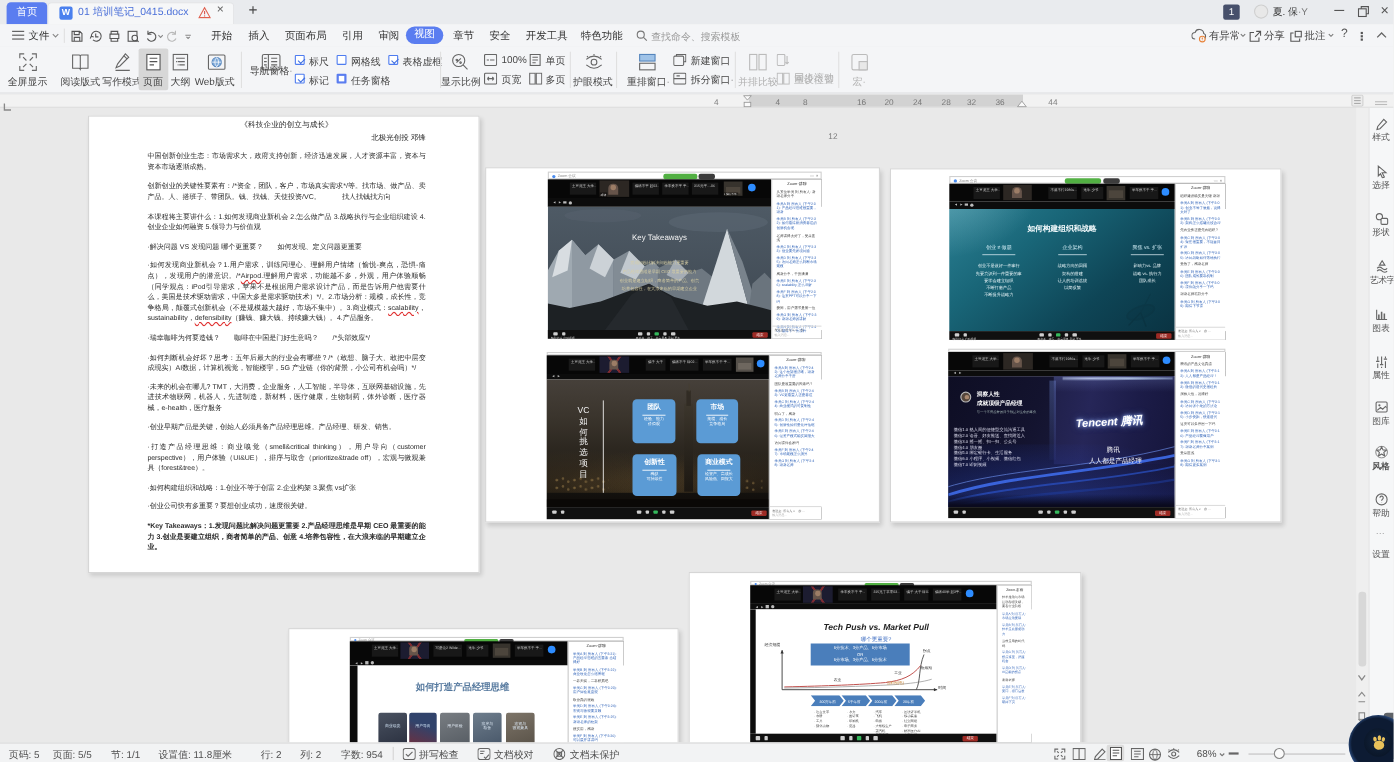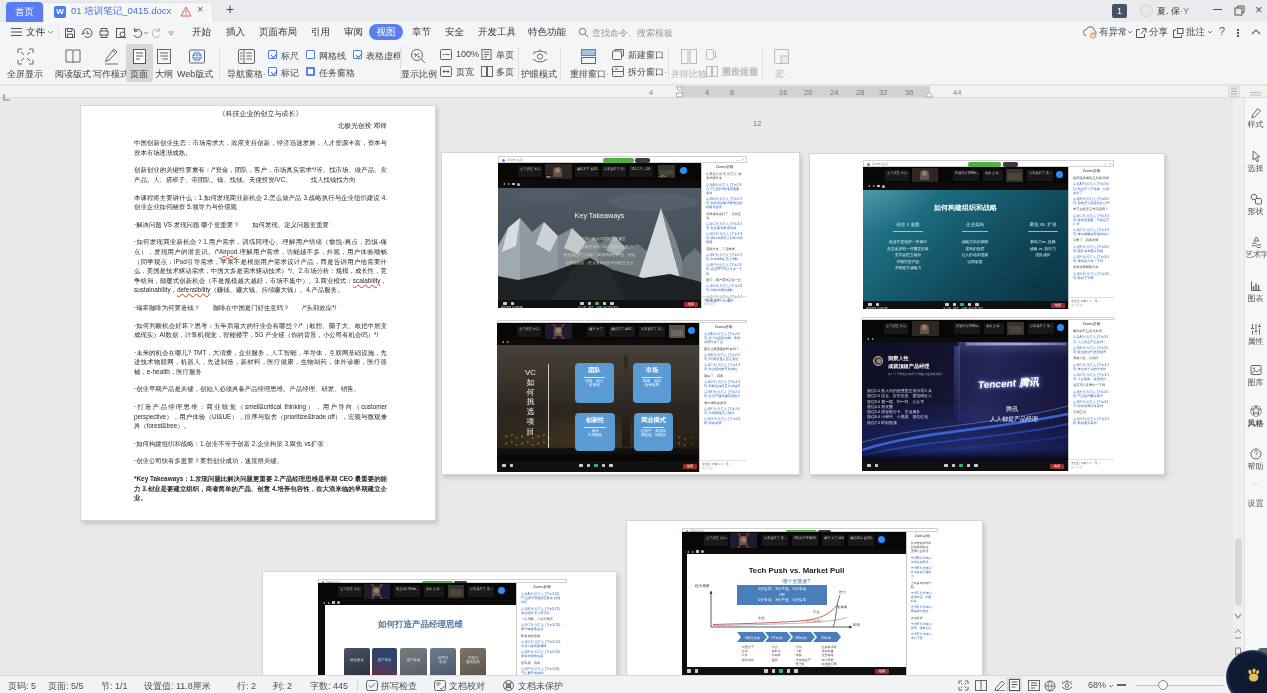--- a/index.html
+++ b/index.html
@@ -211,21 +211,21 @@
         <path d="M4.8 8.5 H13.2 M9 4.3 a6 6 0 0 1 0 8.4 a6 6 0 0 1 0 -8.4" fill="none" stroke="#fff" stroke-width="0.7"></path>
       </svg>
     <div class="rlabel" style="left:177px;top:26px;">Web版式</div>
     <div class="vdiv" style="left:219px;top:5px;height:33px;"></div>
 
     <svg class="abs" style="left:237px;top:6px;" width="19" height="17" viewBox="0 0 19 17">
         <rect x="1.5" y="1.5" width="16" height="14" rx="1.5" fill="none" stroke="#666"></rect>
         <path d="M7 1.5 V15.5" stroke="#666"></path>
         <path d="M3 5 H5.5 M3 8 H5.5 M3 11 H5.5 M9.5 5 H15 M9.5 8 H15 M9.5 11 H15" stroke="#666"></path>
       </svg>
-    <div class="rlabel" style="left:227px;top:26px;">导航窗格<span style="color:#888;">·</span></div>
+    <div class="rlabel" style="left:227px;top:16px;">导航窗格<span style="color:#888;">·</span></div>
 
     <div class="ck on" style="left:268px;top:8px;"></div>
       <div class="rlabel" style="left:281px;top:8px;">标尺</div>
     <div class="ck" style="left:306px;top:8px;"></div>
       <div class="rlabel" style="left:319px;top:8px;">网格线</div>
     <div class="ck on" style="left:353px;top:8px;"></div>
       <div class="rlabel" style="left:366px;top:8px;">表格虚框</div>
     <div class="ck on" style="left:268px;top:25px;"></div>
       <div class="rlabel" style="left:281px;top:25px;">标记</div>
     <div class="abs" style="left:306px;top:25px;width:9px;height:9px;background:#5a7df0;border-radius:1px;">
@@ -833,21 +833,21 @@
         <div class="arrowrow" style="top:21px;height:5px;">
           <div class="arow" style="left:5px;top:1px;">
               <div class="tri-l"></div>
               <div class="tri-r"></div>
               <div class="sqs"></div>
               <div class="cir"></div>
             </div>
         </div>
         <div class="abs" style="left:0;top:26px;width:224px;height:113px;background:#fff;"></div>
         <div class="abs" style="left:0;top:26px;width:5px;height:113px;background:#0c0c0c;"></div>
-        <div class="abs ct" style="left:5px;top:38px;width:219px;font-size:7.8px;font-weight:bold;color:#222;">Tech Push vs. Market Pull</div>
+        <div class="abs ct" style="left:5px;top:38px;width:219px;font-size:7.8px;font-weight:bold;color:#222;font-style:italic;">Tech Push vs. Market Pull</div>
         <div class="abs ct" style="left:5px;top:50px;width:219px;font-size:5px;color:#4472c4;">哪个更重要?</div>
         <div class="abs" style="left:55px;top:57px;width:90px;height:20px;background:#4a7ebb;color:#fff;font-size:3.8px;line-height:5.5px;text-align:center;padding-top:2px;">5分技术、3分产品、5分市场<br>OR<br>5分市场、3分产品、5分技术</div>
         <div class="abs" style="left:13px;top:56px;font-size:3.6px;color:#333;">经济规模</div>
         <svg class="abs" style="left:5px;top:55px;" width="219" height="58" viewBox="0 0 219 58">
           <path d="M24 8 V44 H165" stroke="#333" stroke-width="0.8" fill="none"></path>
           <path d="M24 8 l-1.5 3 h3 Z M165 44 l-3 -1.5 v3 Z" fill="#333"></path>
           <path d="M26 41.5 C 65 40.5, 95 39.5, 118 37.5 C 133 35.5, 142 32, 150 22" stroke="#c0504d" stroke-width="0.9" fill="none"></path>
           <path d="M26 42.5 C 65 42, 95 41, 125 39.5 C 140 38.5, 152 37, 160 34.5" stroke="#9a9a9a" stroke-width="0.7" fill="none"></path>
           <path d="M146 44 C 150 36, 148 24, 153 12" stroke="#444" stroke-width="0.8" fill="none"></path>
         </svg>
@@ -966,21 +966,21 @@
       <rect x="2.5" y="2" width="5" height="6" fill="none" stroke="#888"></rect>
       <path d="M2 11 L5 8.5 L8 11" fill="none" stroke="#888" transform="rotate(180 5 9.5)"></path>
     </svg>
   <div id="statusbar">
     <div class="abs" style="left:8px;top:4px;">页码: 5</div>
     <div class="abs" style="left:48px;top:4px;">页面: 5/5</div>
     <div class="abs" style="left:101px;top:4px;">节: 1/1</div>
     <div class="abs" style="left:144px;top:4px;">设置值: 11.8厘米</div>
     <div class="abs" style="left:237px;top:4px;">行: 2</div>
     <div class="abs" style="left:273px;top:4px;">列: 2</div>
-    <div class="abs" style="left:310px;top:4px;">字数: 445</div>
+    <div class="abs" style="left:310px;top:4px;">字数: 954</div>
     <div class="vdiv" style="left:357px;top:3px;height:12px;background:#d5d5d5;"></div>
     <svg class="abs" style="left:366px;top:4px;" width="12" height="11" viewBox="0 0 12 11">
         <rect x="0.5" y="0.5" width="11" height="10" rx="2" fill="none" stroke="#666"></rect>
         <path d="M3 5.5 L5 7.5 L9 3.5" fill="none" stroke="#666"></path>
       </svg>
     <div class="abs" style="left:381px;top:4px;">拼写检查</div>
     <svg class="abs" style="left:434px;top:4px;" width="12" height="11" viewBox="0 0 12 11">
         <rect x="0.5" y="0.5" width="11" height="10" rx="2" fill="none" stroke="#666"></rect>
         <path d="M2.5 3 h4 M2.5 5 h3" stroke="#666"></path>
         <path d="M6 8 L7.5 9.5 L10.5 6" fill="none" stroke="#666"></path>

